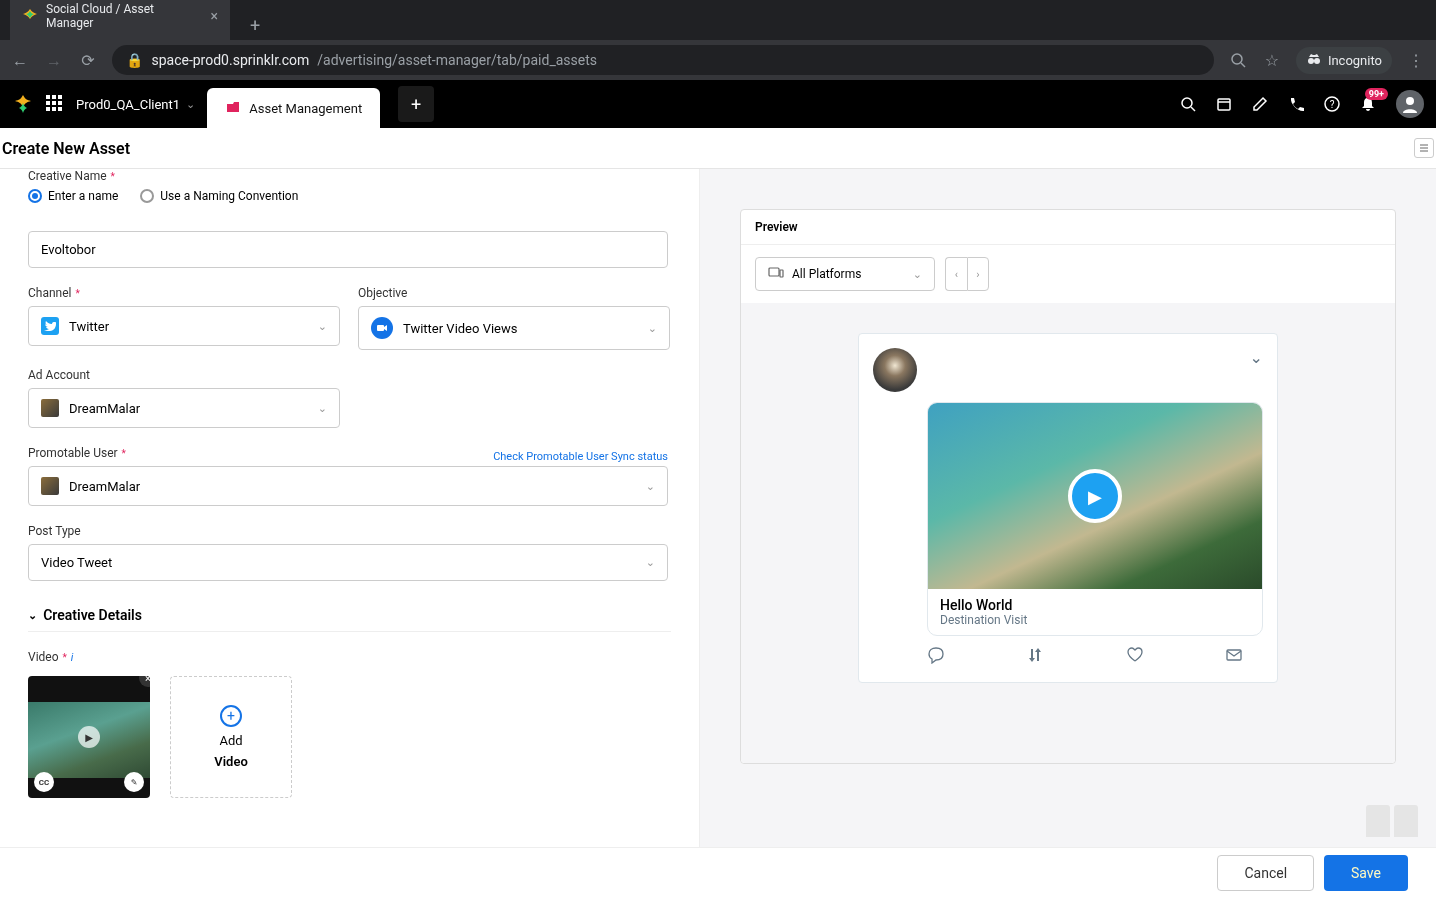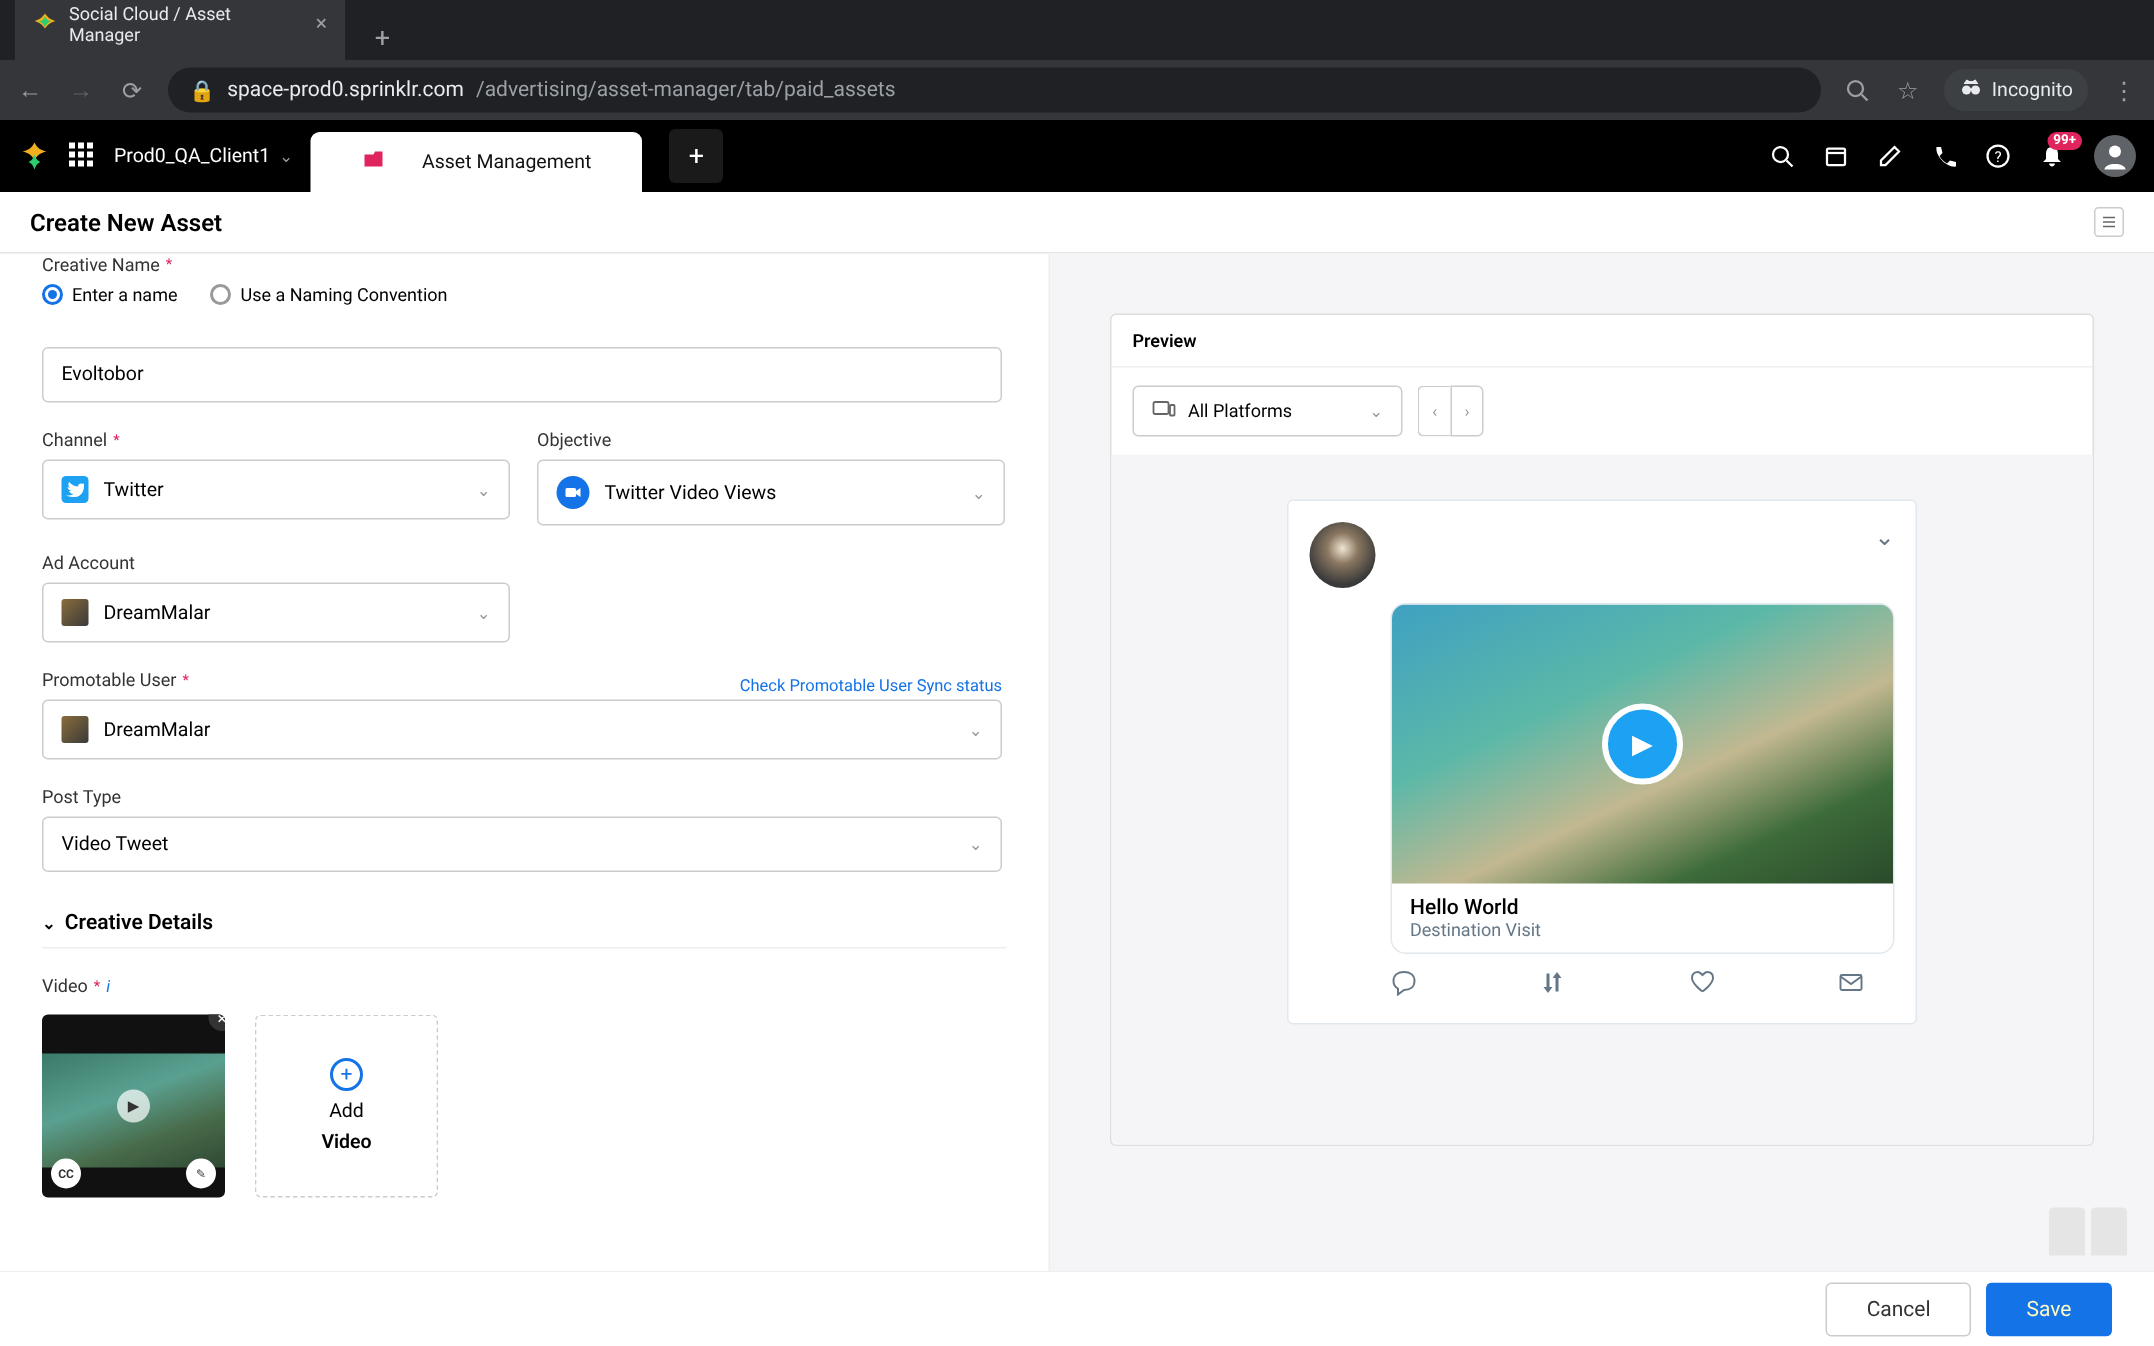--- a/index.html
+++ b/index.html
@@ -19,31 +19,31 @@
 .url-field .host { color: #e8eaed; }
 .url-right { display: flex; align-items: center; gap: 14px; color: #9aa0a6; }
 .incognito { display: flex; align-items: center; gap: 6px; background: #3c4043; padding: 4px 10px; border-radius: 14px; font-size: 13px; color: #e8eaed; }
 
 
 .app-bar { background: #000; height: 48px; display: flex; align-items: center; padding: 0 12px; gap: 12px; color: #fff; }
 .logo-s { width: 22px; height: 22px; }
 .grid-icon { width: 18px; height: 18px; display: grid; grid-template-columns: repeat(3,4px); grid-template-rows: repeat(3,4px); gap: 2px; cursor: pointer; }
 .grid-icon span { background: #fff; }
 .client-select { font-size: 13px; display: flex; align-items: center; gap: 6px; cursor: pointer; }
-.app-tab { background: #fff; color: #111; display: flex; align-items: center; padding: 10px 34px; font-size: 13px; border-radius: 6px 6px 0 0; gap: 24px; height: 40px; margin-top: 8px; }
+.app-tab { background: #fff; color: #111; display: flex; align-items: center; padding: 10px 18px; font-size: 13px; border-radius: 6px 6px 0 0; gap: 8px; height: 40px; margin-top: 8px; }
 .app-tab-icon { color: #e0245e; }
 .app-add-tab { width: 36px; height: 36px; background: #1a1a1a; display: flex; align-items: center; justify-content: center; margin-left: 6px; border-radius: 4px; cursor: pointer; font-size: 18px; color: #fff; }
 .app-bar-right { margin-left: auto; display: flex; align-items: center; gap: 18px; color: #fff; }
 .app-bar-right .ic { cursor: pointer; width: 18px; display: flex; justify-content: flex-start; }
 .notif { position: relative; }
 .notif-badge { position: absolute; top: -8px; right: -10px; background: #e0245e; color: #fff; font-size: 9px; padding: 1px 4px; border-radius: 8px; font-weight: bold; }
 .avatar-circle { width: 28px; height: 28px; background: #5f6368; border-radius: 50%; display: flex; align-items: center; justify-content: center; }
 
 
-.page-header { display: flex; align-items: center; justify-content: space-between; padding: 10px 20px; border-bottom: 1px solid #e5e5e5; }
+.page-header { display: flex; align-items: center; justify-content: space-between; padding: 10px 2px; border-bottom: 1px solid #e5e5e5; }
 .page-header h1 { font-size: 16px; font-weight: 600; }
 .header-icon { width: 20px; height: 20px; border: 1px solid #ccc; border-radius: 3px; display: flex; align-items: center; justify-content: center; font-size: 11px; cursor: pointer; }
 
 
 .main { display: flex; height: calc(897px - 80px - 48px - 40px - 50px); justify-content: space-between; }
 .left-pane { width: 700px; padding: 0px 28px 20px 28px; overflow-y: auto; border-right: 1px solid #eee; }
 .right-pane { flex: 1; background: #f5f5f7; padding: 40px 40px; }
 
 .label { font-size: 12px; color: #333; margin-bottom: 6px; display: flex; align-items: center; gap: 4px; }
 .req { color: #e0245e; font-size: 10px; }

